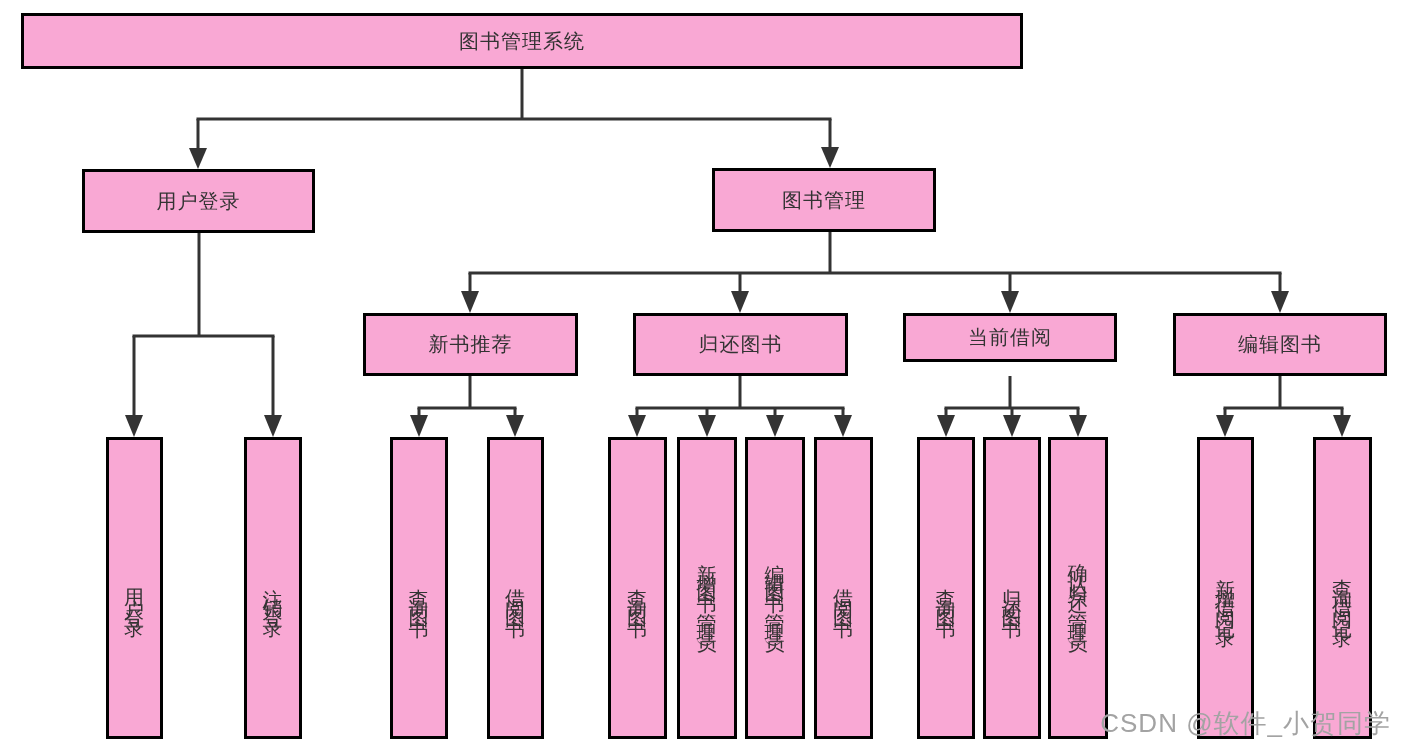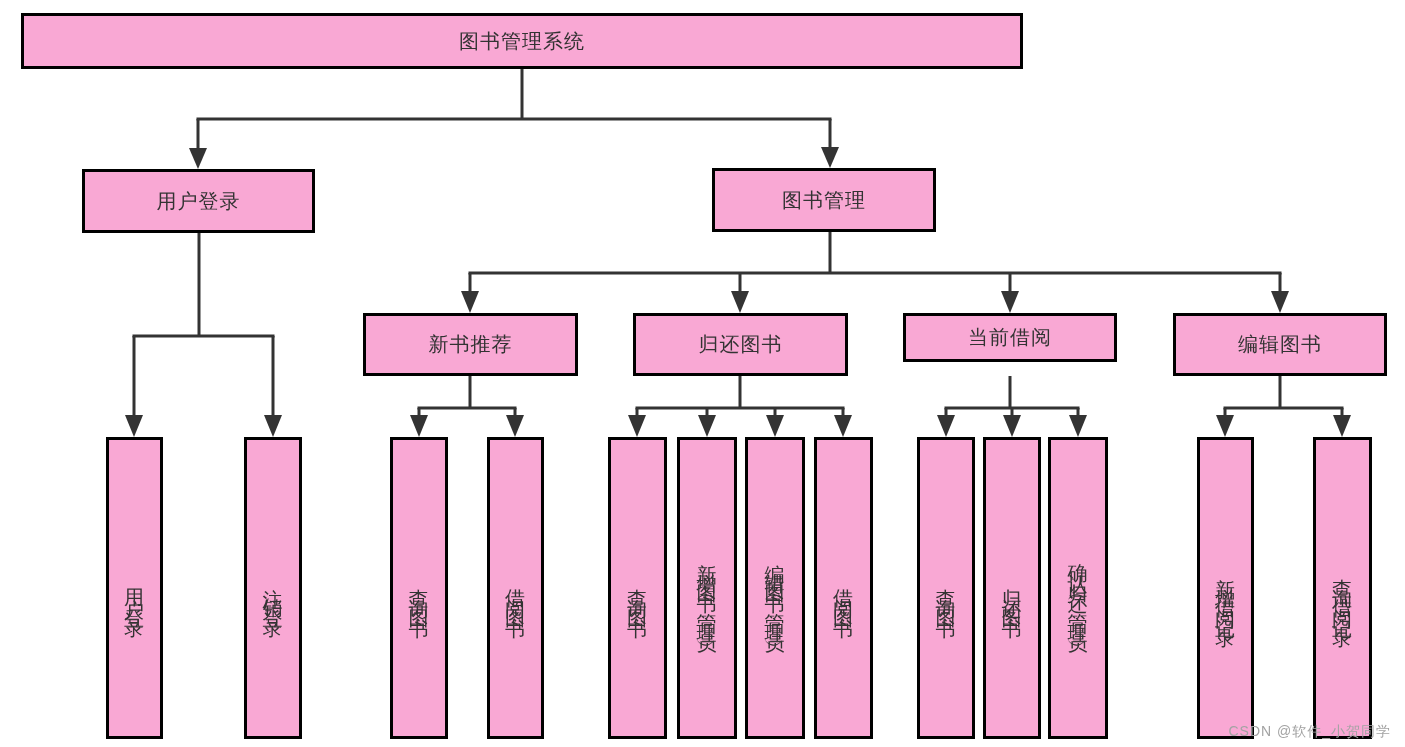--- a/index.html
+++ b/index.html
@@ -70,21 +70,21 @@
   .l-b4  { left: 814px;  width: 59px; }
   .l-c1  { left: 917px;  width: 58px; }
   .l-c2  { left: 983px;  width: 58px; }
   .l-c3  { left: 1048px; width: 60px; }
   .l-j1  { left: 1197px; width: 57px; }
   .l-j2  { left: 1313px; width: 59px; }
   .watermark {
     position: absolute;
     right: 14px;
     bottom: 6px;
-    font-size: 14px;
+    font-size: 26px;
     color: #a3a3a3;
     letter-spacing: 1px;
     white-space: nowrap;
   }
 </style>
 </head>
 <body>
 
 <div class="stage">
 

